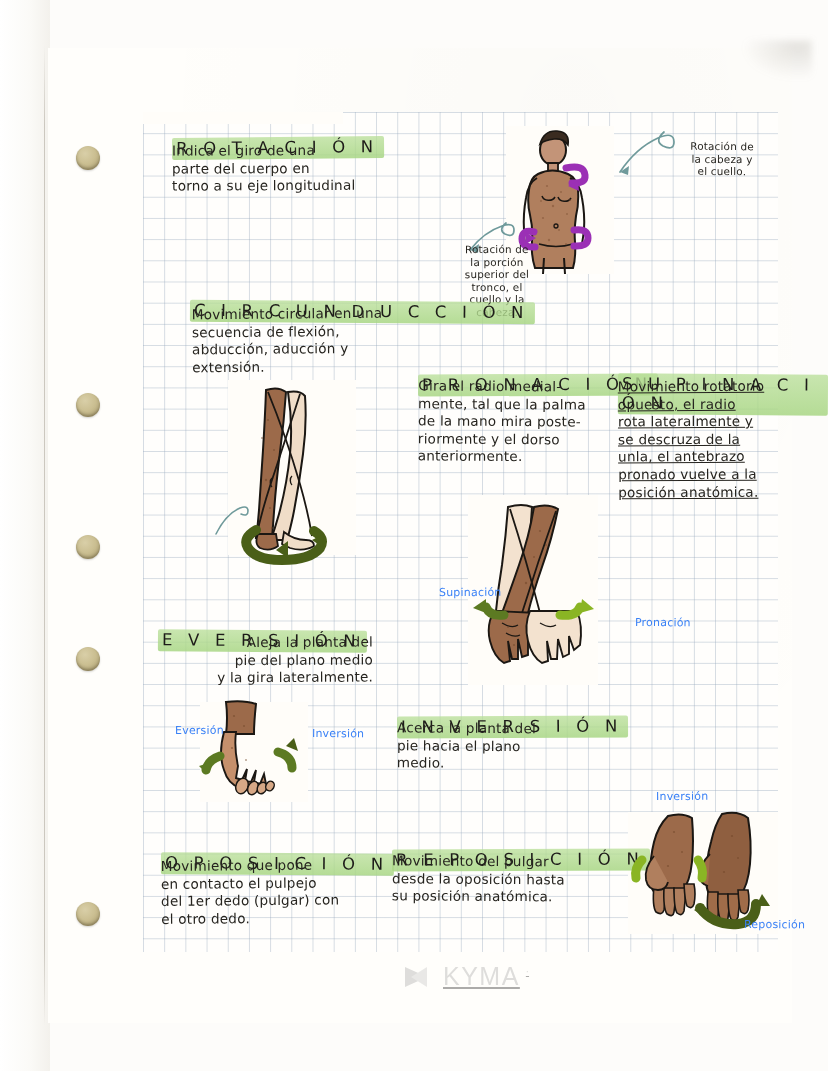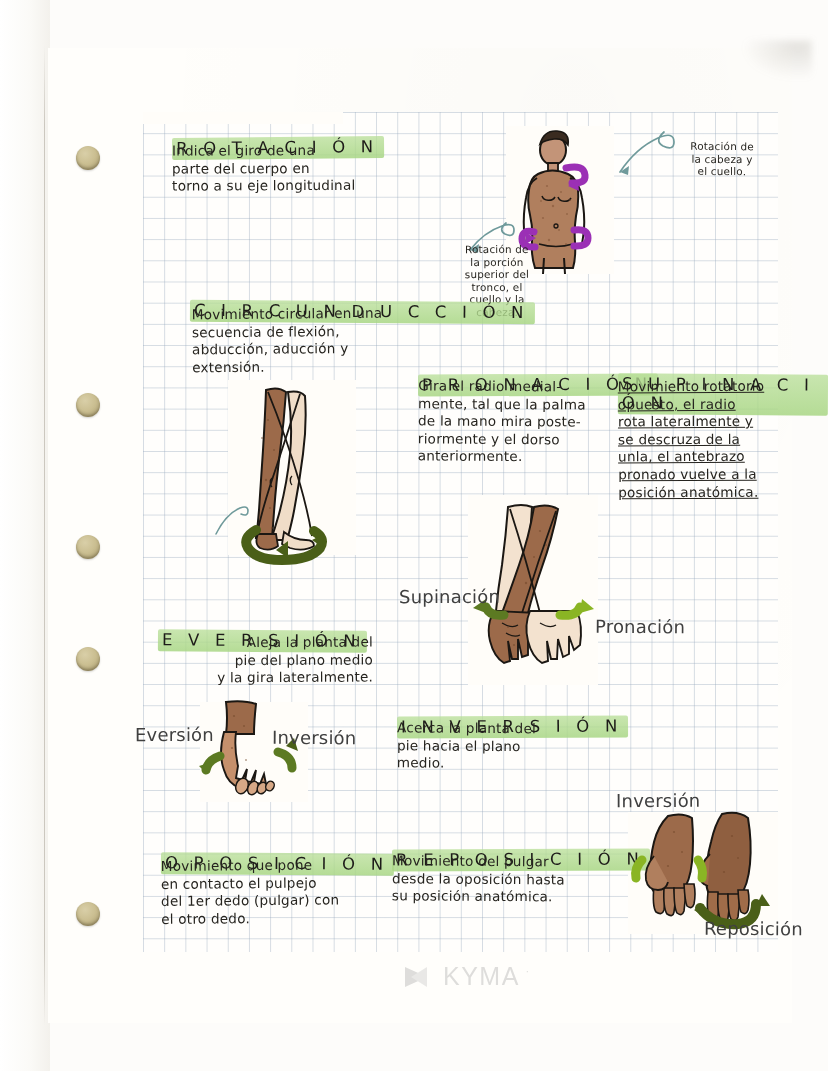--- a/index.html
+++ b/index.html
@@ -45,21 +45,21 @@
 
   
   .hand{position:absolute;font-family:"DejaVu Sans",sans-serif;color:#23211f;
         letter-spacing:.2px;white-space:pre-line;}
   .title{font-size:16.5px;letter-spacing:5.2px;color:#1d1b19;font-weight:400;
          padding:1px 6px 2px 4px;display:inline-block;
          background:linear-gradient(180deg,rgba(183,222,150,.75),rgba(168,214,132,.85));
          border-radius:2px;}
   .body{font-size:13.6px;line-height:17.6px;color:#26241f;}
   .small{font-size:10.4px;line-height:12.6px;color:#26241f;text-align:center;}
-  .lbl{font-size:18px;color:#404040;}
+  .lbl{font-size:11px;color:#3b82f6;padding-left:40px;}
 
   
   .sk1{transform:rotate(-0.5deg);}
   .sk2{transform:rotate(0.4deg);}
   .sk3{transform:rotate(-0.25deg);}
 
   
   .fig{position:absolute;}
   .fig svg{display:block;overflow:visible;}
 
@@ -377,21 +377,21 @@
         <path d="M72 96 q14 18 38 16 q18 -2 18 -20"></path>
       </g>
       <path d="M76 92 l-10 6 l12 8z" fill="#4a5f18"></path>
       <path d="M128 94 l6 -12 l8 12z" fill="#4a5f18"></path>
     </svg>
   </div>
 
   <div class="hand lbl sk3" style="left:616px;top:790px;">Inversión</div>
   <div class="hand lbl sk2" style="left:704px;top:918px;">Reposición</div>
 
-  <div class="wm" style="left:403px;top:962px;">
+  <div class="wm" style="left:403px;top:962px;text-decoration:underline;">
     <svg width="34" height="26" viewBox="0 0 34 26">
       <path d="M2 3 L24 13 L2 23 Z" fill="#9a9a9a"></path>
       <path d="M24 3 L24 23 L8 13 Z" fill="#bdbdbd"></path>
     </svg>
     <span class="wm-text">KYMA</span>
     <span class="wm-dot">·</span>
   </div>
 
 </div>
 

